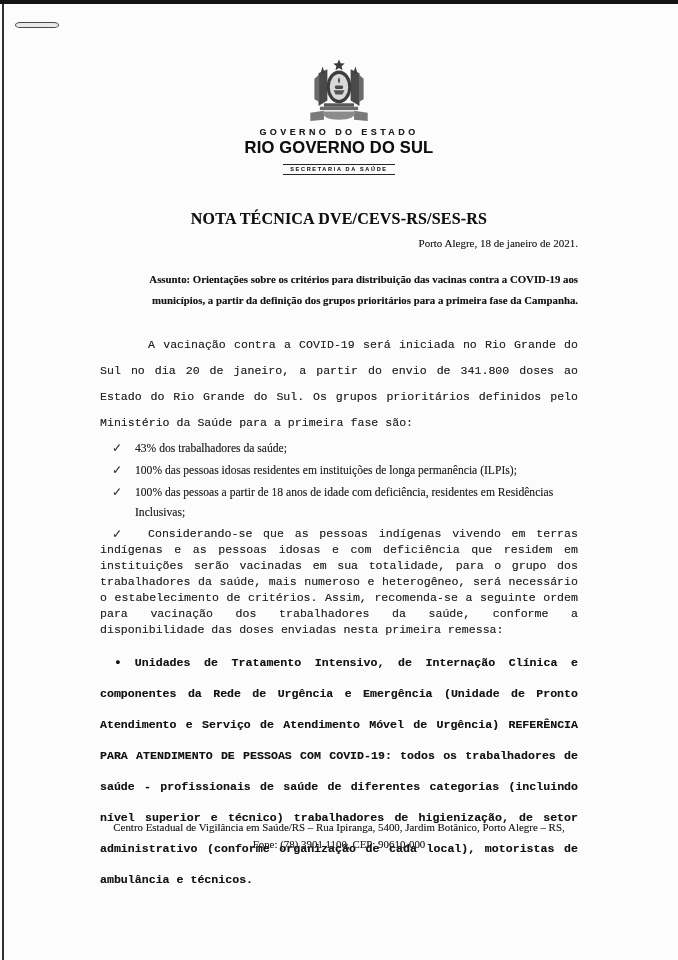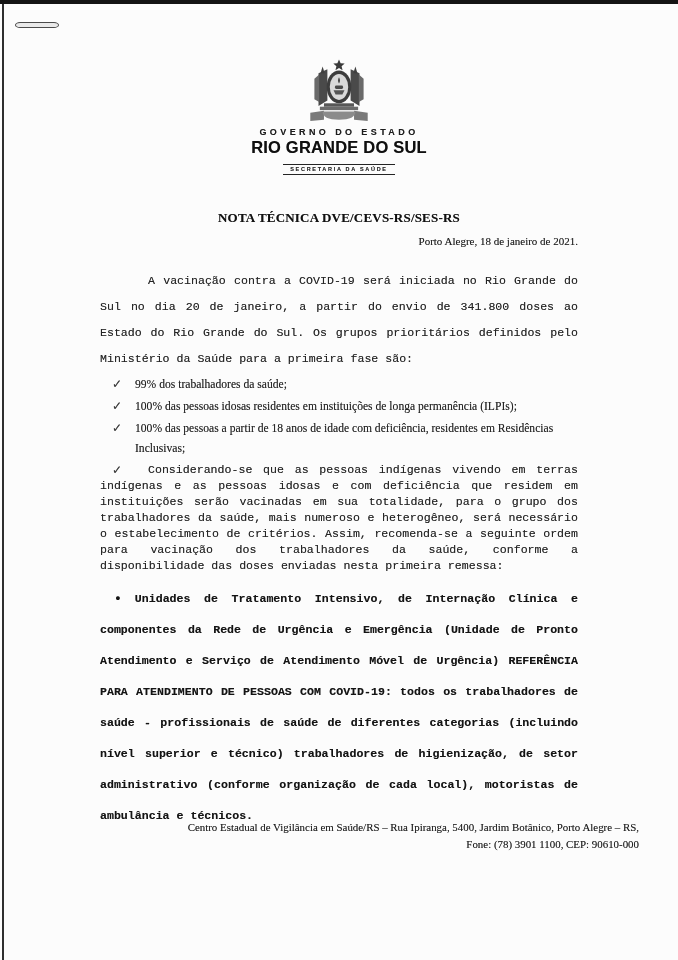--- a/index.html
+++ b/index.html
@@ -67,21 +67,21 @@
     margin-top: 2.5px;
   }
 
   
   .doc-main {
     position: absolute; top: 0; left: 100px;
     width: 478px;
   }
   .doc-title {
     margin: 210px 0 0 0;
-    font-size: 13px; font-weight: bold;
+    font-size: 16px; font-weight: bold;
     text-align: center; letter-spacing: 0.2px;
     color: #111;
   }
   .dateline {
     margin: 9px 0 0 0;
     text-align: right;
     font-size: 11px; color: #222;
   }
   .subject {
     margin: 20px 0 0 0;
@@ -131,21 +131,21 @@
     font-weight: bold;
     text-indent: 14px;
     color: #141414;
   }
   .bullet-glyph { padding-right: 13px; font-size: 13px; }
 
   
   .doc-footer {
     position: absolute; top: 819px; left: 39px;
     width: 600px;
-    text-align: right;
+    text-align: center;
     font-size: 10.9px;
     line-height: 17px;
     color: #222;
   }
 </style>
 </head>
 <body>
 
 <div class="page">
 
@@ -174,38 +174,39 @@
       <path d="M52 47 h16 l-3 6 h-10 z" fill="#555"></path>
 
       <rect x="38" y="66" width="44" height="5" fill="#575757"></rect>
       <rect x="32" y="71" width="56" height="5" fill="#6b6b6b"></rect>
 
       <path d="M18 80 L38 77 L38 90 L18 92 Z" fill="#7a7a7a"></path>
       <path d="M102 80 L82 77 L82 90 L102 92 Z" fill="#7a7a7a"></path>
       <path d="M36 78 H84 Q84 90 60 90 Q36 90 36 78 Z" fill="#8b8b8b"></path>
     </svg>
     <div class="gov-line">GOVERNO DO ESTADO</div>
-    <div class="state-name">RIO GRANDE DO SUL</div>
+    <div class="state-name">RIO GOVERNO DO SUL</div>
     <div>
       <span class="dept-strip">SECRETARIA DA SAÚDE</span>
     </div>
   </header>
 
   <main class="doc-main">
     <h1 class="doc-title">NOTA TÉCNICA DVE/CEVS-RS/SES-RS</h1>
 
     <p class="dateline">Porto Alegre, 18 de janeiro de 2021.</p>
 
+    <p class="subject">Assunto: Orientações sobre os critérios para distribuição das vacinas contra a COVID-19 aos municípios, a partir da definição dos grupos prioritários para a primeira fase da Campanha.</p>
 
     <p class="para para-intro">A vacinação contra a COVID-19 será iniciada no Rio Grande do Sul no dia 20 de janeiro, a partir do envio de 341.800 doses ao Estado do Rio Grande do Sul. Os grupos prioritários definidos pelo Ministério da Saúde para a primeira fase são:</p>
 
     <ul class="checklist">
       <li>
         <span class="check-glyph">✓</span>
-        <span>99% dos trabalhadores da saúde;</span>
+        <span>43% dos trabalhadores da saúde;</span>
       </li>
       <li>
         <span class="check-glyph">✓</span>
         <span>100% das pessoas idosas residentes em instituições de longa permanência (ILPIs);</span>
       </li>
       <li>
         <span class="check-glyph">✓</span>
         <span>100% das pessoas a partir de 18 anos de idade com deficiência, residentes em Residências Inclusivas;</span>
       </li>
       <li>

